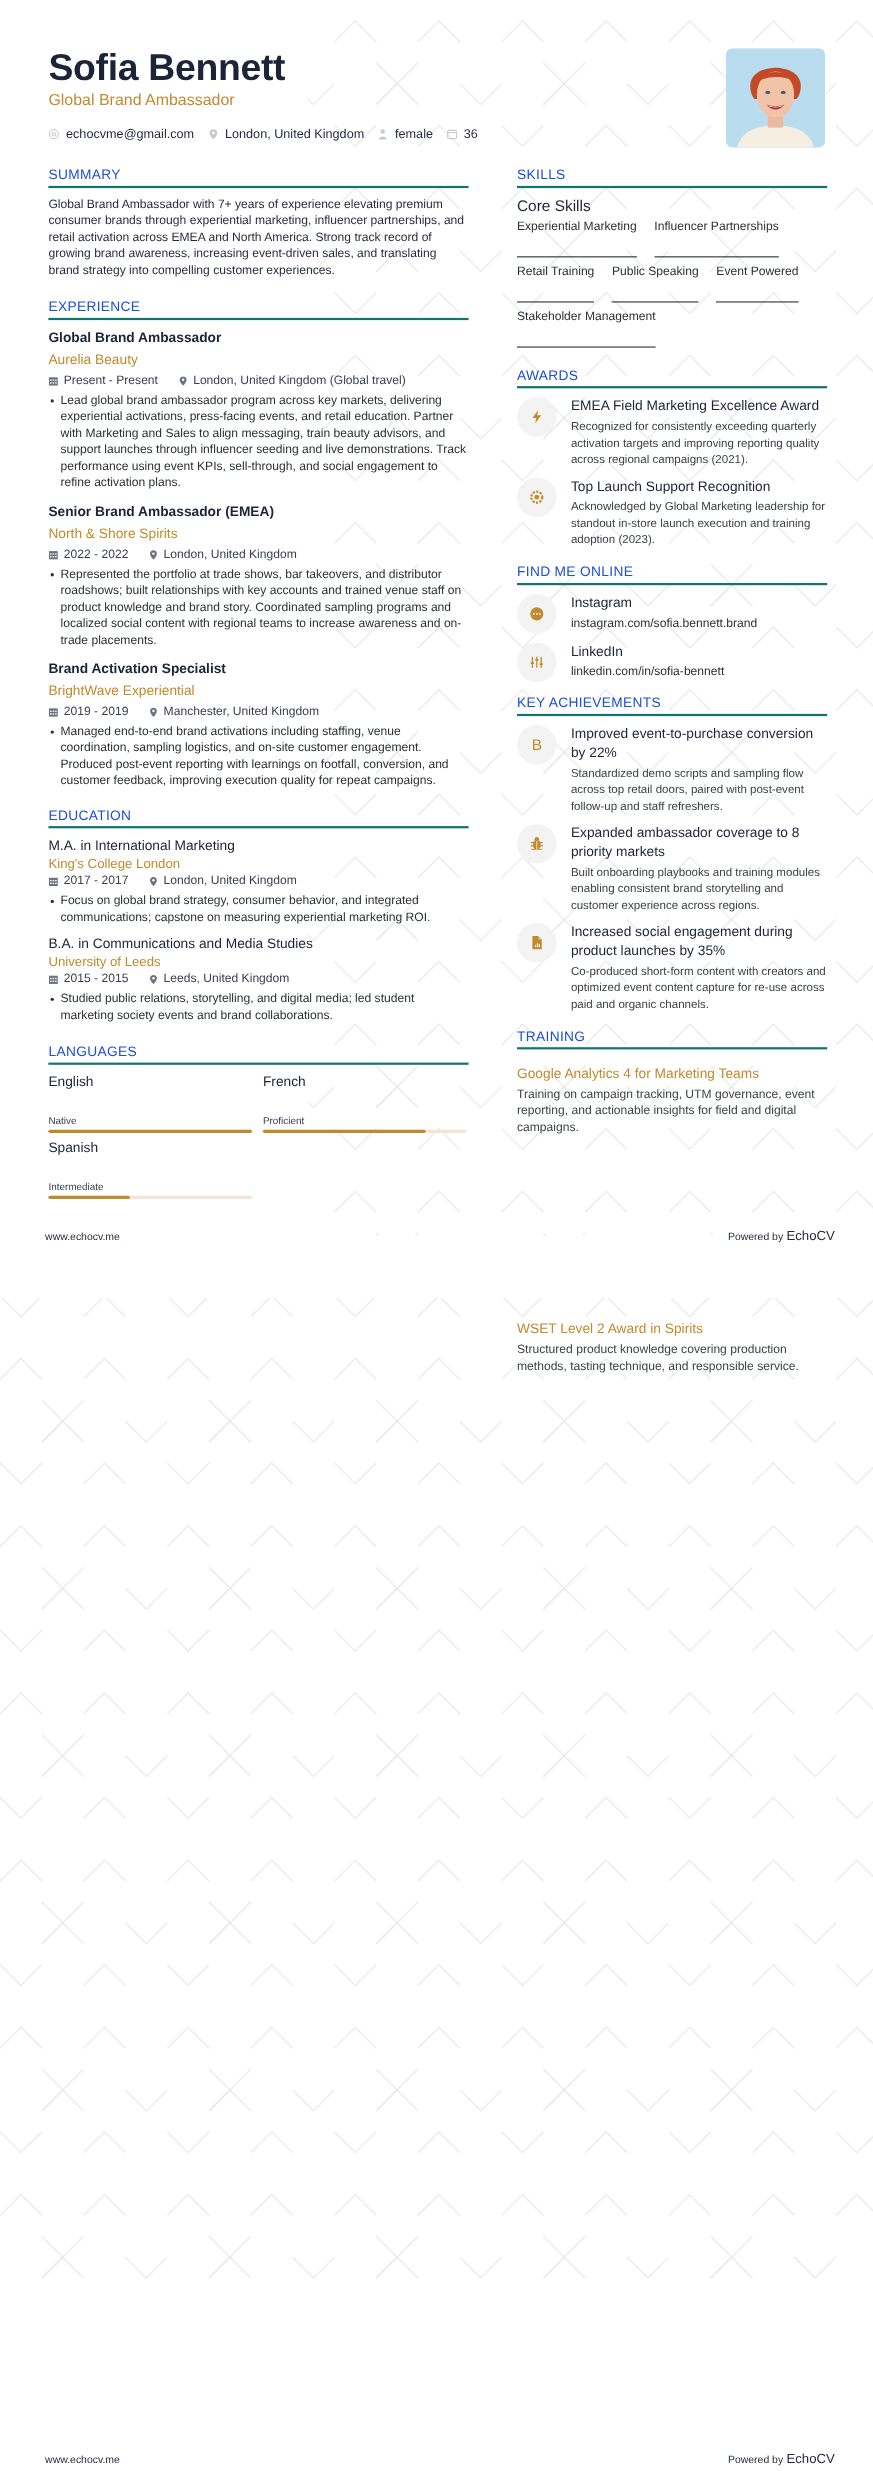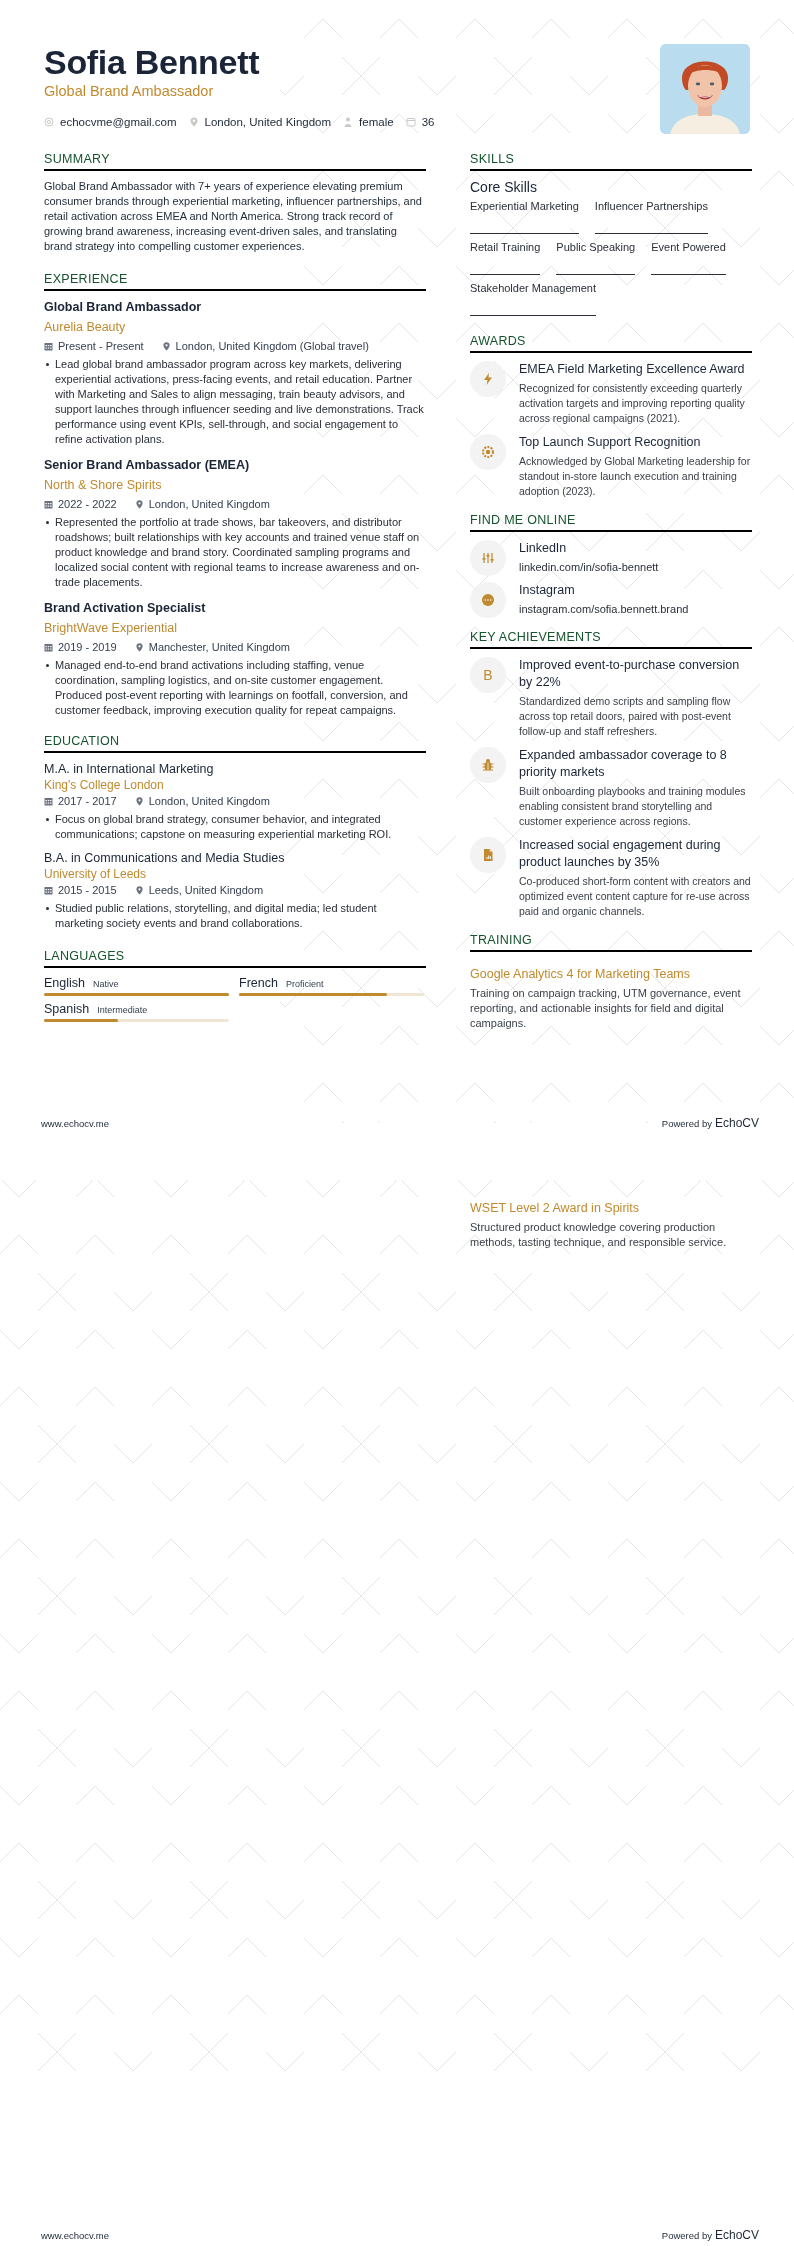--- a/index.html
+++ b/index.html
@@ -37,22 +37,22 @@
     .photo {
       position: absolute; left: 660px; top: 44px; width: 90px; height: 90px;
       border-radius: 6px; overflow: hidden; background: #b9dcef;
     }
 
     
     .col-left { position: absolute; left: 44px; width: 382px; }
     .col-right { position: absolute; left: 470px; width: 282px; }
 
     .section-title {
-      font-size: 12.5px; color: #14532d; letter-spacing: 0.3px;
-      padding-bottom: 3px; border-bottom: 2px solid #000000;
+      font-size: 12.5px; color: #1d4ed8; letter-spacing: 0.3px;
+      padding-bottom: 3px; border-bottom: 2px solid #0f766e;
       margin-bottom: 8px; text-transform: uppercase;
     }
     .summary-text { font-size: 11px; line-height: 15px; color: #1f2937; }
 
     .exp-item { margin-bottom: 10px; }
     .exp-role { font-size: 12.5px; font-weight: 700; color: #1b2537; line-height: 17px; }
     .exp-company { font-size: 12.5px; color: #c08a2e; line-height: 18px; margin-top: 2px; }
     .meta {
       display: flex; align-items: center; gap: 18px; font-size: 11px; color: #374151;
       margin-top: 3px; line-height: 15px;
@@ -66,21 +66,21 @@
     .bullet::before {
       content: ""; position: absolute; left: 2px; top: 6px; width: 3px; height: 3px;
       border-radius: 50%; background: #2a2f38;
     }
 
     .edu-item { margin-bottom: 8px; }
     .edu-degree { font-size: 12.5px; color: #1b2537; line-height: 17px; }
     .edu-school { font-size: 12px; color: #c08a2e; line-height: 15px; }
 
     .lang-grid { display: grid; grid-template-columns: 185px 185px; column-gap: 10px; row-gap: 6px; }
-    .lang-row { display: flex; align-items: baseline; gap: 8px; }
+    .lang-row { display: flex; align-items: baseline; gap: 24px; flex-direction: column; }
     .lang-name { font-size: 12.5px; color: #1b2537; }
     .lang-level { font-size: 9px; color: #374151; }
     .lang-bar { height: 3px; background: #f1e6d3; border-radius: 2px; margin-top: 3px; }
     .lang-fill { height: 3px; background: #c08a2e; border-radius: 2px; }
 
     
     .skill-group-title { font-size: 14px; color: #1b2537; margin-bottom: 4px; }
     .skills { display: flex; flex-wrap: wrap; column-gap: 16px; row-gap: 6px; }
     .skill {
       font-size: 11px; color: #2a2f38; padding-bottom: 19px; border-bottom: 1.5px solid #2a2f38;
@@ -414,56 +414,56 @@
         </div>
         <div class="icon-body">
           <div class="icon-title">Top Launch Support Recognition</div>
           <div class="icon-desc">Acknowledged by Global Marketing leadership for standout in-store launch execution and training adoption (2023).</div>
         </div>
       </div>
     </section>
 
     <section style="margin-top:14px;">
       <div class="section-title">FIND ME ONLINE</div>
+      <div class="icon-item">
+        <div class="icon-circle">
+          <svg viewBox="0 0 14 14">
+              <circle cx="7" cy="7" r="6" fill="#c08a2e"></circle>
+              <g fill="#fff">
+                <circle cx="4.3" cy="7" r="0.8"></circle>
+                <circle cx="7" cy="7" r="0.8"></circle>
+                <circle cx="9.7" cy="7" r="0.8"></circle>
+              </g>
+            </svg>
+        </div>
+        <div class="icon-body">
+          <div class="icon-title">Instagram</div>
+          <div class="online-url">instagram.com/sofia.bennett.brand</div>
+        </div>
+      </div>
       <div class="icon-item" style="margin-bottom:6px;">
         <div class="icon-circle">
           <svg viewBox="0 0 14 14">
               <g stroke="#c08a2e" stroke-width="1.2">
                 <line x1="3" y1="2" x2="3" y2="12"></line>
                 <line x1="7" y1="2" x2="7" y2="12"></line>
                 <line x1="11" y1="2" x2="11" y2="12"></line>
               </g>
               <g fill="#c08a2e">
                 <rect x="1.5" y="7" width="3" height="1.6"></rect>
                 <rect x="5.5" y="4" width="3" height="1.6"></rect>
                 <rect x="9.5" y="8" width="3" height="1.6"></rect>
               </g>
             </svg>
         </div>
         <div class="icon-body">
           <div class="icon-title">LinkedIn</div>
           <div class="online-url">linkedin.com/in/sofia-bennett</div>
         </div>
       </div>
-      <div class="icon-item">
-        <div class="icon-circle">
-          <svg viewBox="0 0 14 14">
-              <circle cx="7" cy="7" r="6" fill="#c08a2e"></circle>
-              <g fill="#fff">
-                <circle cx="4.3" cy="7" r="0.8"></circle>
-                <circle cx="7" cy="7" r="0.8"></circle>
-                <circle cx="9.7" cy="7" r="0.8"></circle>
-              </g>
-            </svg>
-        </div>
-        <div class="icon-body">
-          <div class="icon-title">Instagram</div>
-          <div class="online-url">instagram.com/sofia.bennett.brand</div>
-        </div>
-      </div>
     </section>
 
     <section style="margin-top:12px;">
       <div class="section-title">KEY ACHIEVEMENTS</div>
       <div class="icon-item">
         <div class="icon-circle">
           <span style="color:#c08a2e;font-size:14px;">B</span>
         </div>
         <div class="icon-body">
           <div class="icon-title">Improved event-to-purchase conversion by 22%</div>

